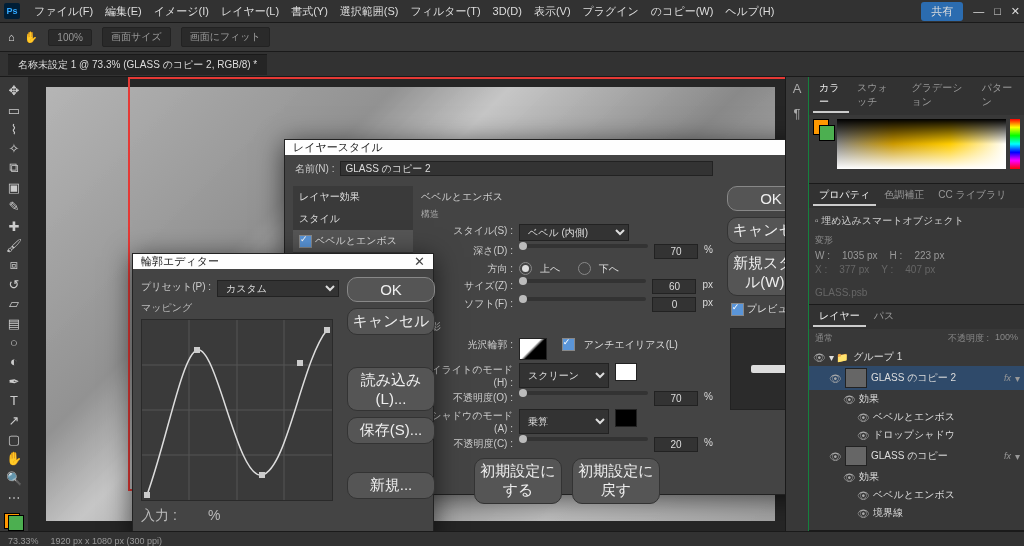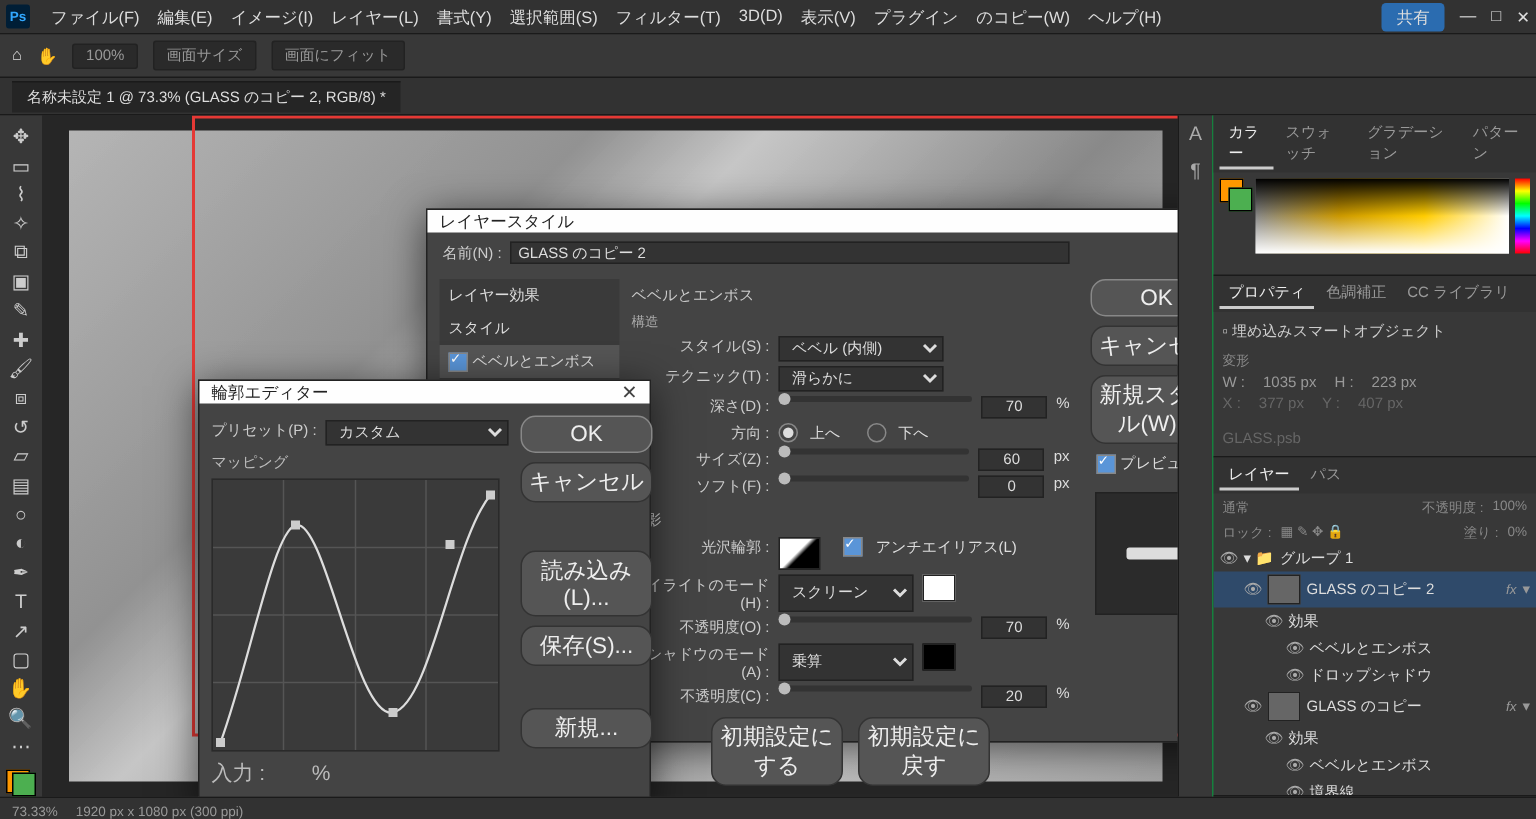--- a/index.html
+++ b/index.html
@@ -173,24 +173,20 @@
         </div>
 
         <div class="ls-mid">
           <div class="sec-h">ベベルとエンボス</div>
           <div style="color:#aaa;font-size:9px;margin-bottom:2px">構造</div>
           <div class="frow">
               <span class="lab">スタイル(S) :</span>
               <select class="inp" style="width:110px"><option>ベベル (内側)</option></select>
             </div>
           <div class="frow">
-              <span class="lab">テクニック(T) :</span>
-              <select class="inp" style="width:110px"><option>滑らかに</option></select>
-            </div>
-          <div class="frow">
               <span class="lab">深さ(D) :</span>
               <div class="sld"></div>
               <input class="inp num" value="70" style="">
               <span>%</span>
             </div>
           <div class="frow"><span class="lab">方向 :</span><span class="rad on"></span><span>上へ</span>&nbsp;&nbsp;<span class="rad"></span><span>下へ</span></div>
           <div class="frow">
               <span class="lab">サイズ(Z) :</span>
               <div class="sld"></div>
               <input class="inp num" value="60" style="">
@@ -343,26 +339,20 @@
     <div class="panel layers">
       <div class="p-tabs">
         <span class="p-tab act">レイヤー</span>
         <span class="p-tab">パス</span>
       </div>
       <div style="padding:3px 6px;display:flex;gap:6px;font-size:9px;color:#888">
         <span>通常</span>
         <span style="margin-left:auto">不透明度 :</span>
           <span>100%</span>
       </div>
-      <div style="padding:1px 6px;display:flex;gap:6px;font-size:9px;color:#888">
-        <span>ロック :</span>
-          <span>▦ ✎ ✥ 🔒</span>
-        <span style="margin-left:auto">塗り :</span>
-          <span>0%</span>
-      </div>
       <div class="ly-row">
           <span class="eye">👁</span>
           <span>▾ 📁</span>
           <span>グループ 1</span>
         </div>
       <div class="ly-row indent1" style="background:#2f4a6a">
           <span class="eye">👁</span>
           <div class="ly-thumb"></div>
           <span>GLASS のコピー 2</span>
           <span class="ly-fx">fx</span>

